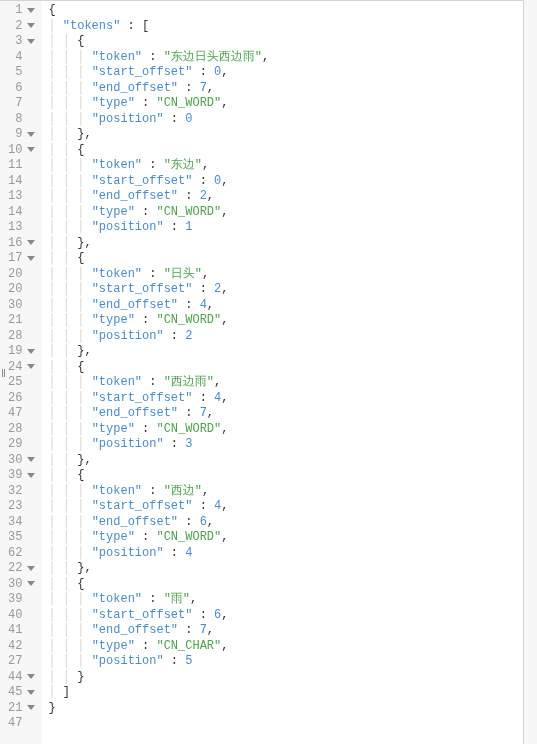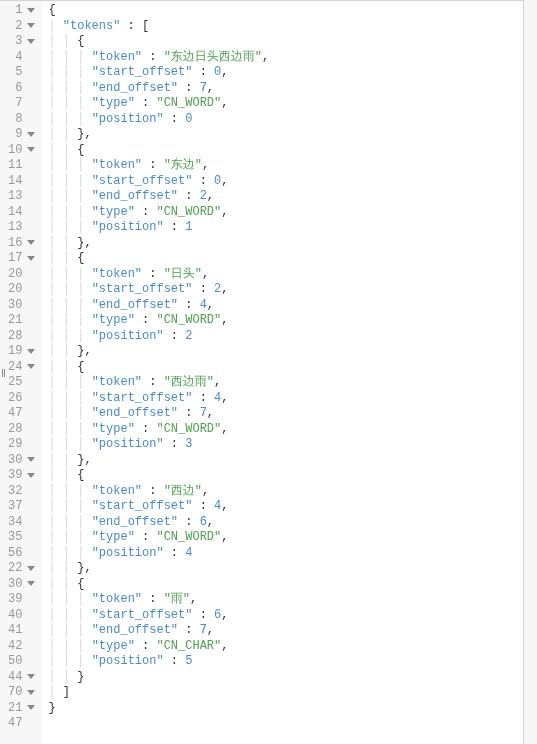--- a/index.html
+++ b/index.html
@@ -226,33 +226,33 @@
       </div>
       <div class="gutter-line">
         <span class="ln">39</span>
         <span class="fold"></span>
       </div>
       <div class="gutter-line">
         <span class="ln">32</span>
         <span style="width: 13px; display: inline-block;"></span>
       </div>
       <div class="gutter-line">
-        <span class="ln">37</span>
+        <span class="ln">23</span>
         <span style="width: 13px; display: inline-block;"></span>
       </div>
       <div class="gutter-line">
         <span class="ln">34</span>
         <span style="width: 13px; display: inline-block;"></span>
       </div>
       <div class="gutter-line">
         <span class="ln">35</span>
         <span style="width: 13px; display: inline-block;"></span>
       </div>
       <div class="gutter-line">
-        <span class="ln">56</span>
+        <span class="ln">62</span>
         <span style="width: 13px; display: inline-block;"></span>
       </div>
       <div class="gutter-line">
         <span class="ln">22</span>
         <span class="fold"></span>
       </div>
       <div class="gutter-line">
         <span class="ln">30</span>
         <span class="fold"></span>
       </div>
@@ -266,29 +266,29 @@
       </div>
       <div class="gutter-line">
         <span class="ln">41</span>
         <span style="width: 13px; display: inline-block;"></span>
       </div>
       <div class="gutter-line">
         <span class="ln">42</span>
         <span style="width: 13px; display: inline-block;"></span>
       </div>
       <div class="gutter-line">
-        <span class="ln">50</span>
+        <span class="ln">27</span>
         <span style="width: 13px; display: inline-block;"></span>
       </div>
       <div class="gutter-line">
         <span class="ln">44</span>
         <span class="fold"></span>
       </div>
       <div class="gutter-line">
-        <span class="ln">70</span>
+        <span class="ln">45</span>
         <span class="fold"></span>
       </div>
       <div class="gutter-line">
         <span class="ln">21</span>
         <span class="fold"></span>
       </div>
       <div class="gutter-line">
         <span class="ln">47</span>
         <span style="width: 13px; display: inline-block;"></span>
       </div>

